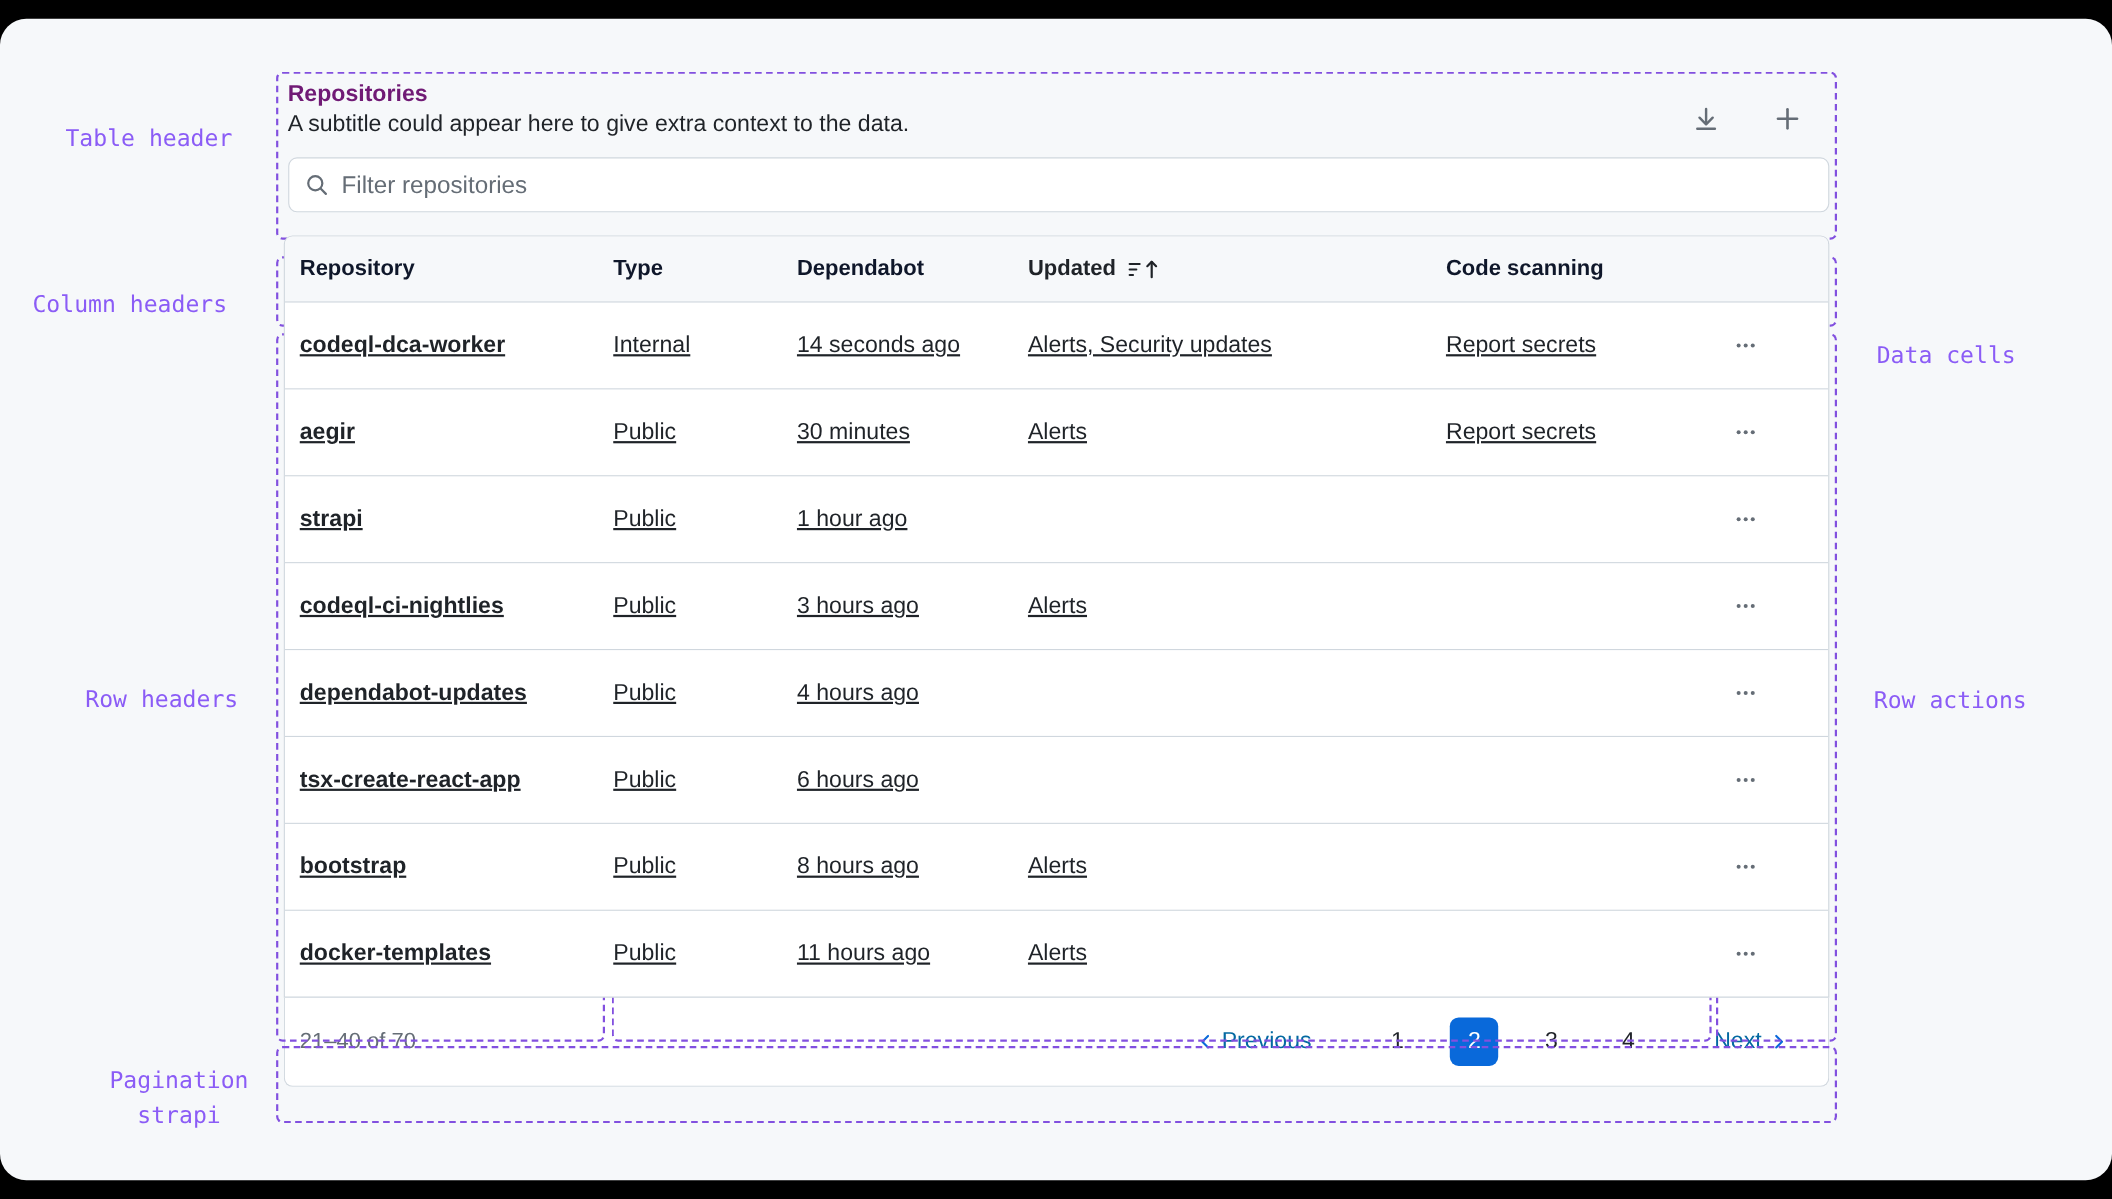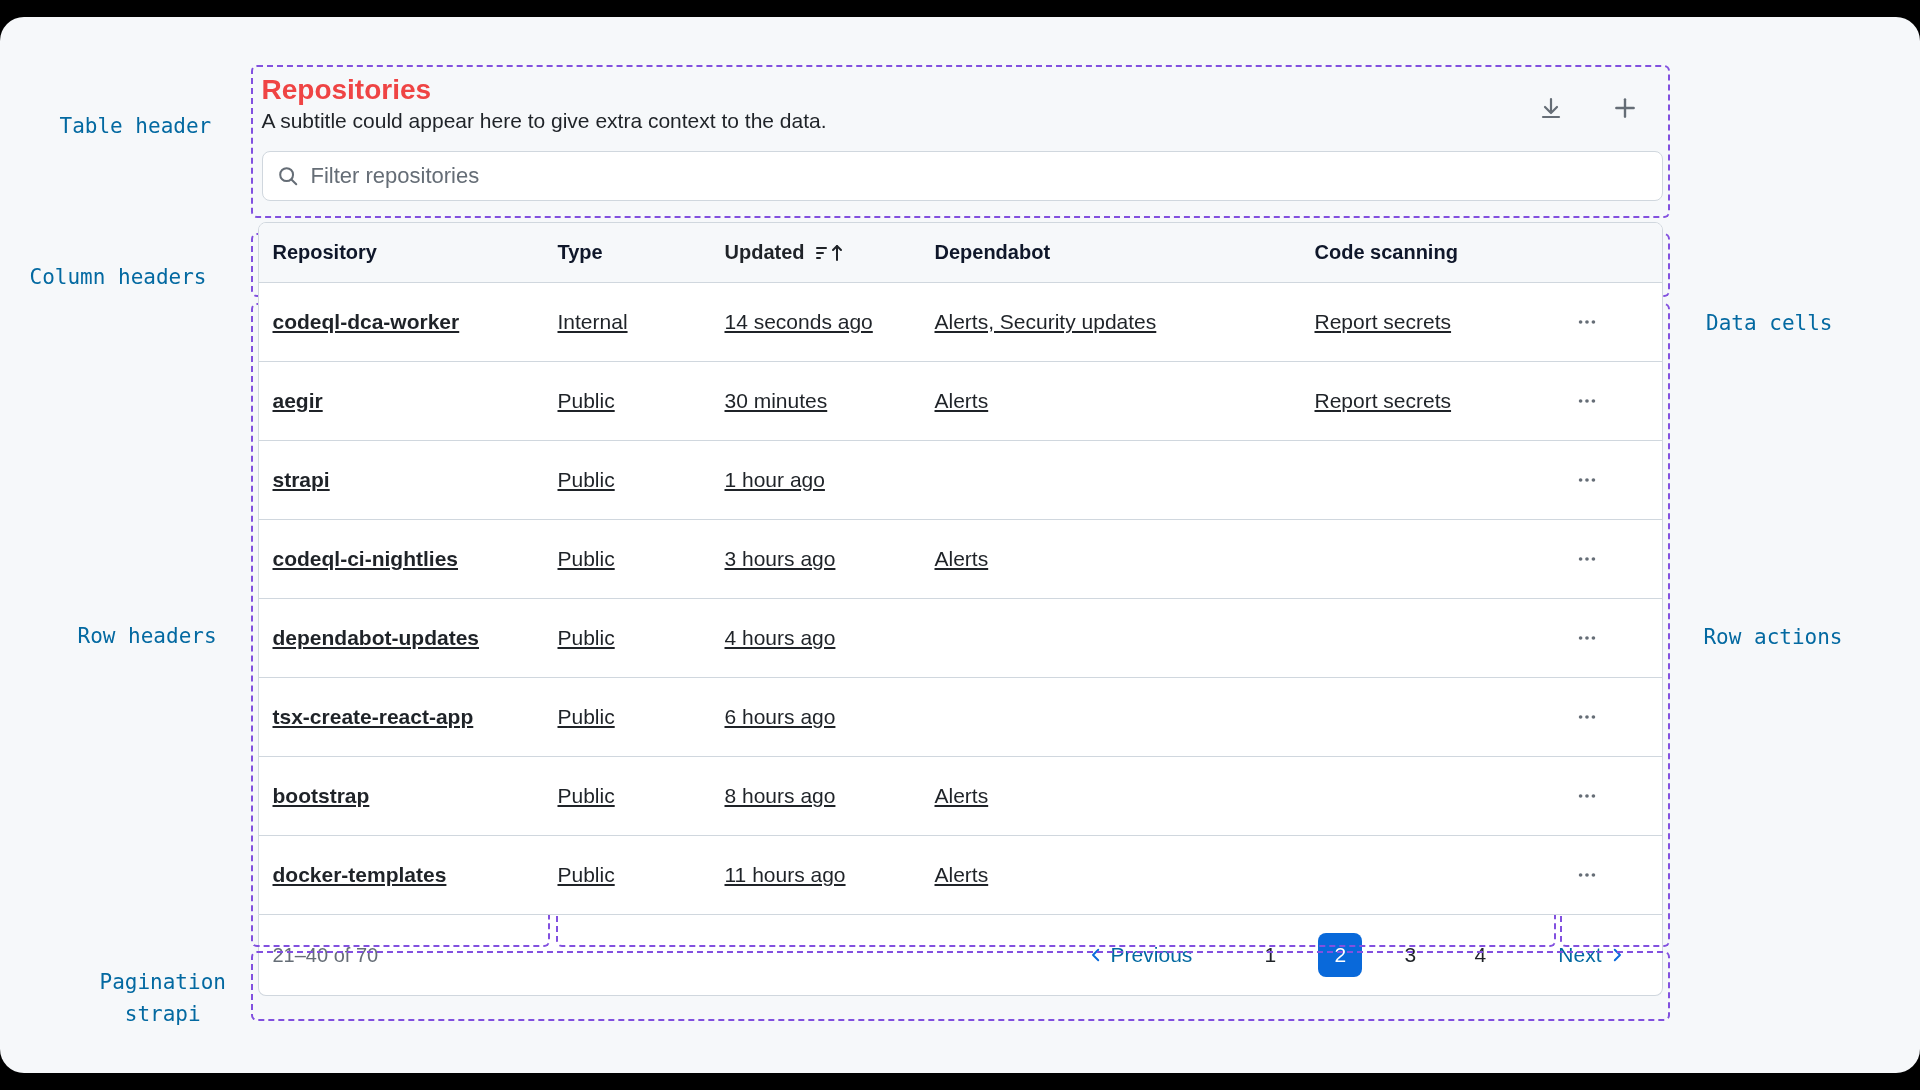--- a/index.html
+++ b/index.html
@@ -22,38 +22,38 @@
     justify-content: center;
     padding-top: 55px;
     position: relative;
   }
   .content {
     width: 1405px;
     position: relative;
   }
   .annot {
     position: absolute;
-    color: #0369a1;
+    color: #8b5cf6;
     font-size: 21px;
     font-family: ui-monospace, SFMono-Regular, Menlo, Consolas, monospace;
     white-space: nowrap;
   }
   .annot.left { text-align: right; }
   .dashed {
     border: 2.5px dashed #8250df;
     border-radius: 6px;
     position: absolute;
     pointer-events: none;
   }
 
   .header-block {
     position: relative;
     padding: 2px 0 0 4px;
   }
-  .title { font-size: 28px; font-weight: 600; color: #ef4444; }
+  .title { font-size: 21px; font-weight: 600; color: #701a75; }
   .subtitle { font-size: 21px; color: #1f2328; margin-top: 3px; }
   .header-actions {
     position: absolute;
     right: 22px;
     top: 20px;
     display: flex;
     gap: 42px;
     align-items: center;
   }
   .icon-btn {
@@ -201,31 +201,31 @@
             <path d="M21 21l-5-5"></path>
           </svg>
         <input type="text" placeholder="Filter repositories" style="">
       </div>
     </div>
 
     <div class="table">
       <div class="thead">
         <div class="th">Repository</div>
         <div class="th">Type</div>
+        <div class="th">Dependabot</div>
         <div class="th sorted">
           <span>Updated</span>
           <svg width="30" height="20" viewBox="0 0 30 20" fill="none" stroke="#1f2328" stroke-width="2" stroke-linecap="round" stroke-linejoin="round">
             <path d="M2 5h9"></path>
               <path d="M2 10h6"></path>
               <path d="M2 15h3"></path>
             <path d="M22 17V3"></path>
               <path d="M18 7l4-4 4 4"></path>
           </svg>
         </div>
-        <div class="th">Dependabot</div>
         <div class="th">Code scanning</div>
         <div class="th"></div>
       </div>
       <div class="tbody" id="tbody">
           <div class="row">
             <div class="td repo">codeql-dca-worker</div>
             <div class="td">Internal</div>
             <div class="td">14 seconds ago</div>
             <div class="td">Alerts, Security updates</div>
             <div class="td">Report secrets</div>

